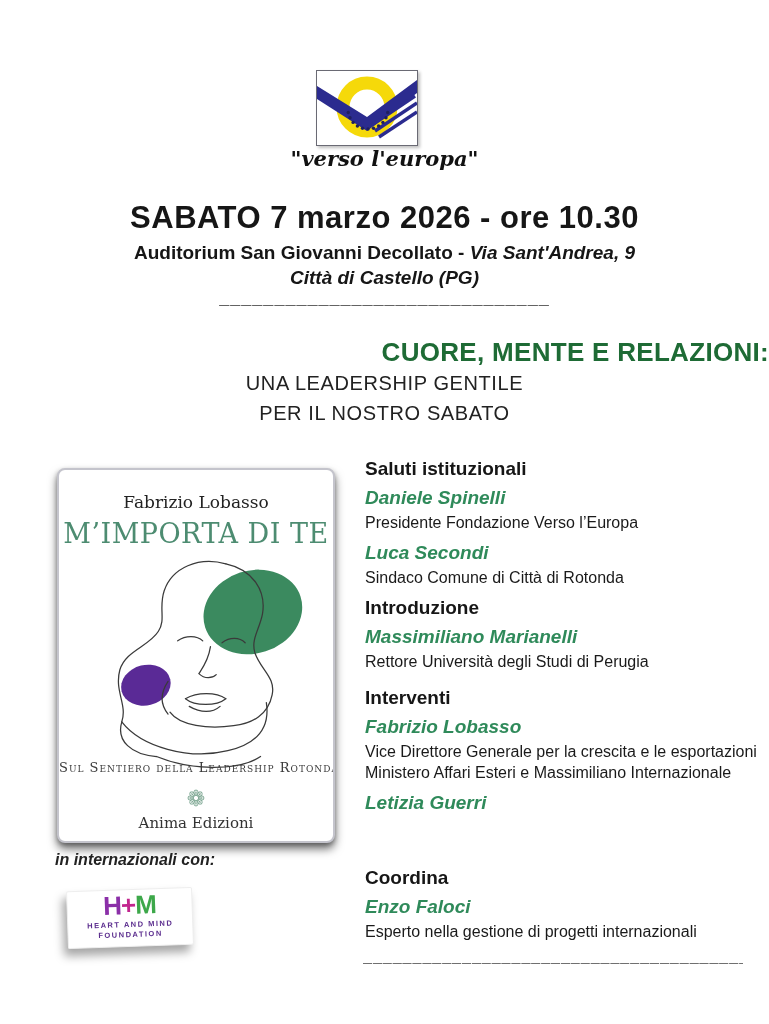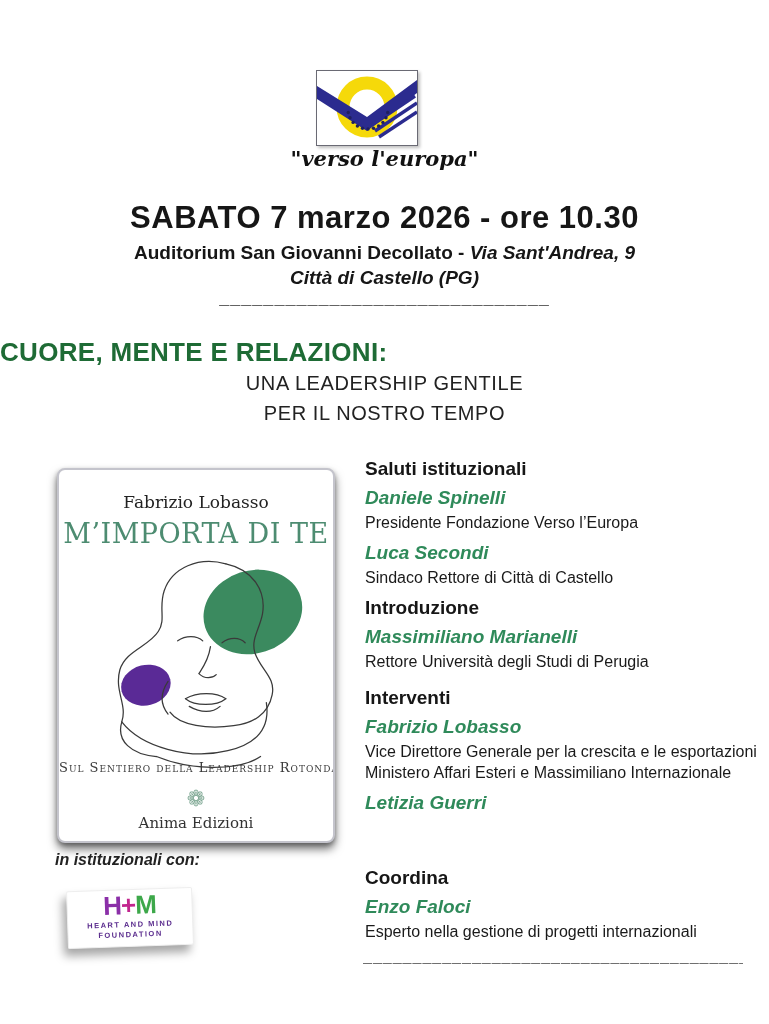--- a/index.html
+++ b/index.html
@@ -34,21 +34,21 @@
   .venue-line .it { font-style:italic; }
   .city-line {
     position:absolute; left:0; top:267px; width:769px; text-align:center;
     font-size:19px; font-weight:bold; font-style:italic; color:#161616;
   }
   .divider-top {
     position:absolute; left:0; top:288px; width:769px; text-align:center;
     font-size:18px; font-weight:bold; letter-spacing:1px; color:#222;
   }
   .title-green {
-    position:absolute; left:0; top:337px; width:769px; text-align:left;
+    position:absolute; left:0; top:337px; width:769px; text-align:right;
     font-size:26px; font-weight:bold; color:#1E6B35; letter-spacing:0.3px;
   }
   .subtitle1, .subtitle2 {
     position:absolute; left:0; width:769px; text-align:center;
     font-size:20px; color:#222; letter-spacing:0.6px;
   }
   .subtitle1 { top:372px; }
   .subtitle2 { top:402px; }
 
   
@@ -146,21 +146,21 @@
     </svg>
   </div>
   <div class="logo-caption">"verso l'europa"</div>
 
   <div class="date-line">SABATO 7 marzo 2026 - ore 10.30</div>
   <div class="venue-line"><span>Auditorium San Giovanni Decollato - </span><span class="it">Via Sant'Andrea, 9</span></div>
   <div class="city-line">Città di Castello (PG)</div>
   <div class="divider-top">______________________________</div>
   <div class="title-green">CUORE, MENTE E RELAZIONI:</div>
   <div class="subtitle1">UNA LEADERSHIP GENTILE</div>
-  <div class="subtitle2">PER IL NOSTRO TEMPO</div>
+  <div class="subtitle2">PER IL NOSTRO SABATO</div>
 
   <div class="book-cover">
     <div class="book-author">Fabrizio Lobasso</div>
     <div class="book-title">M’IMPORTA DI TE</div>
     <svg class="book-art" viewBox="0 0 274 220">
       <ellipse cx="196" cy="56" rx="52" ry="43" fill="#3b8a5f" transform="rotate(-18 196 56)"></ellipse>
       <ellipse cx="85" cy="132" rx="26" ry="21" fill="#5a2a96" transform="rotate(-14 85 132)"></ellipse>
       <g fill="none" stroke="#3a3a3a" stroke-width="1.3" stroke-linecap="round">
         <path d="M168,6 C140,-2 112,10 104,34 C98,52 106,64 98,76 C88,92 64,96 58,116 C52,138 66,152 60,170 C54,190 70,204 96,206"></path>
         <path d="M168,6 C196,12 210,34 206,58 C203,74 194,84 198,98 C204,116 220,124 216,142 C212,162 196,172 176,174 C150,178 120,174 110,160"></path>
@@ -172,36 +172,36 @@
         <path d="M108,128 C100,140 100,152 108,162"></path>
         <path d="M60,170 C80,196 130,210 170,200 C200,193 214,176 210,150"></path>
         <path d="M96,206 C130,220 180,222 204,206"></path>
       </g>
     </svg>
     <div class="book-tagline">Sul Sentiero della Leadership Rotonda</div>
     <div class="book-rosette">❁</div>
     <div class="book-publisher">Anima Edizioni</div>
   </div>
 
-  <div class="collab-label">in istituzionali con:</div>
+  <div class="collab-label">in internazionali con:</div>
   <div class="hm-card">
     <div class="hm-mark"><span class="hm-h">H</span><span class="hm-plus">+</span><span class="hm-m">M</span></div>
     <div class="hm-line1">HEART AND MIND</div>
     <div class="hm-line2">FOUNDATION</div>
   </div>
 
   <section class="prog-sec sec-0">
     <h3 class="prog-heading">Saluti istituzionali</h3>
     <div class="prog-entry">
       <p class="prog-name">Daniele Spinelli</p>
       <p class="prog-role">Presidente Fondazione Verso l’Europa</p>
     </div>
     <div class="prog-entry">
       <p class="prog-name">Luca Secondi</p>
-      <p class="prog-role">Sindaco Rettore di Città di Castello</p>
+      <p class="prog-role">Sindaco Comune di Città di Rotonda</p>
     </div>
   </section>
 
   <section class="prog-sec sec-1">
     <h3 class="prog-heading">Introduzione</h3>
     <div class="prog-entry">
       <p class="prog-name">Massimiliano Marianelli</p>
       <p class="prog-role">Rettore Università degli Studi di Perugia</p>
     </div>
   </section>

